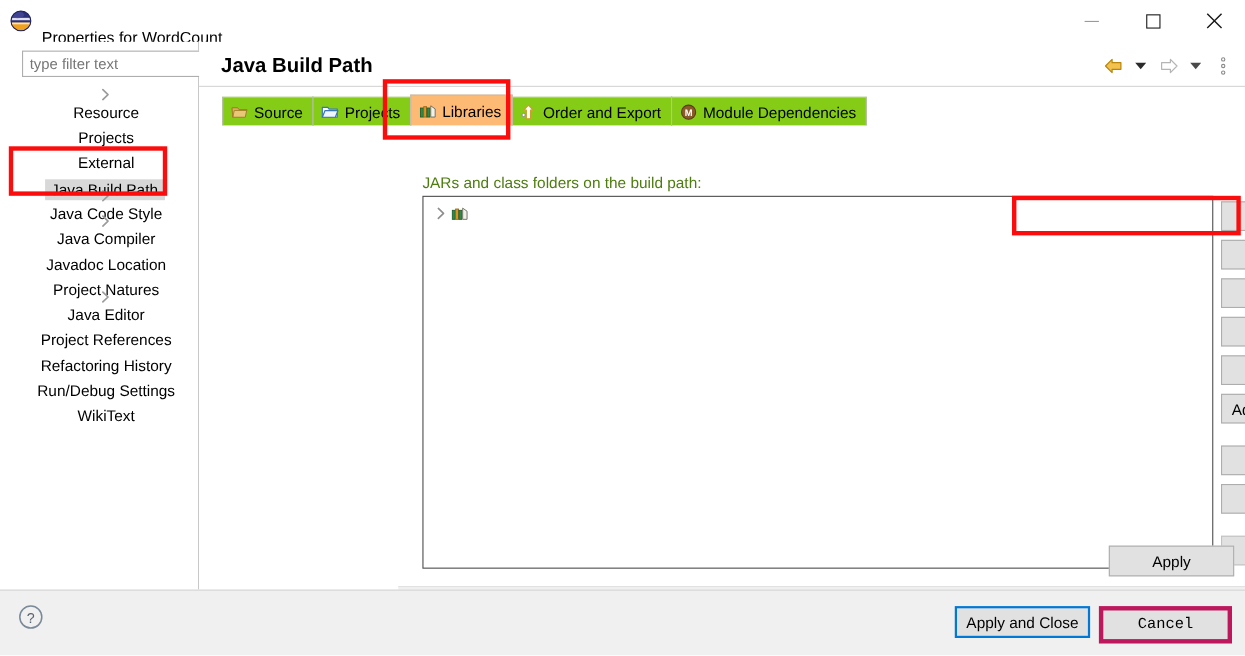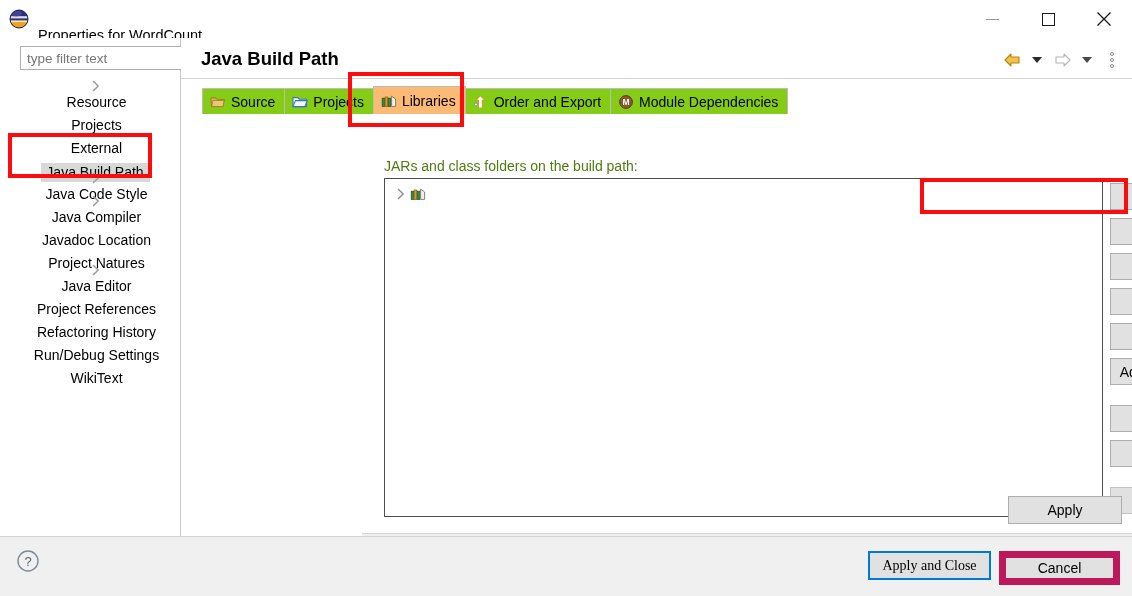--- a/index.html
+++ b/index.html
@@ -253,30 +253,30 @@
   }
   .help-icon {
     position: absolute; left: 16px; top: 549px;
     width: 24px; height: 24px;
   }
   .btn-applyclose {
     position: absolute; left: 868px; top: 551px;
     width: 123px; height: 29px;
     background: #e1e1e1;
     border: 2px solid #0078d7;
-    font-family: Liberation Serif, serif;
+    font-family: Liberation Sans, sans-serif;
     font-size: 14px; color: #000000;
     display: flex; align-items: center; justify-content: center;
   }
   .btn-cancel {
     position: absolute; left: 999px; top: 551px;
     width: 121px; height: 34px;
     background: #e1e1e1;
-    border: 7px solid #be185d;
-    font-family: Liberation Sans, sans-serif;
+    border: 4px solid #be185d;
+    font-family: Liberation Mono, monospace;
     font-size: 14px; color: #000000;
     display: flex; align-items: center; justify-content: center;
   }
 
   
   .anno {
     position: absolute;
     border: 4px solid #fb0d0d;
     pointer-events: none;
     z-index: 50;

